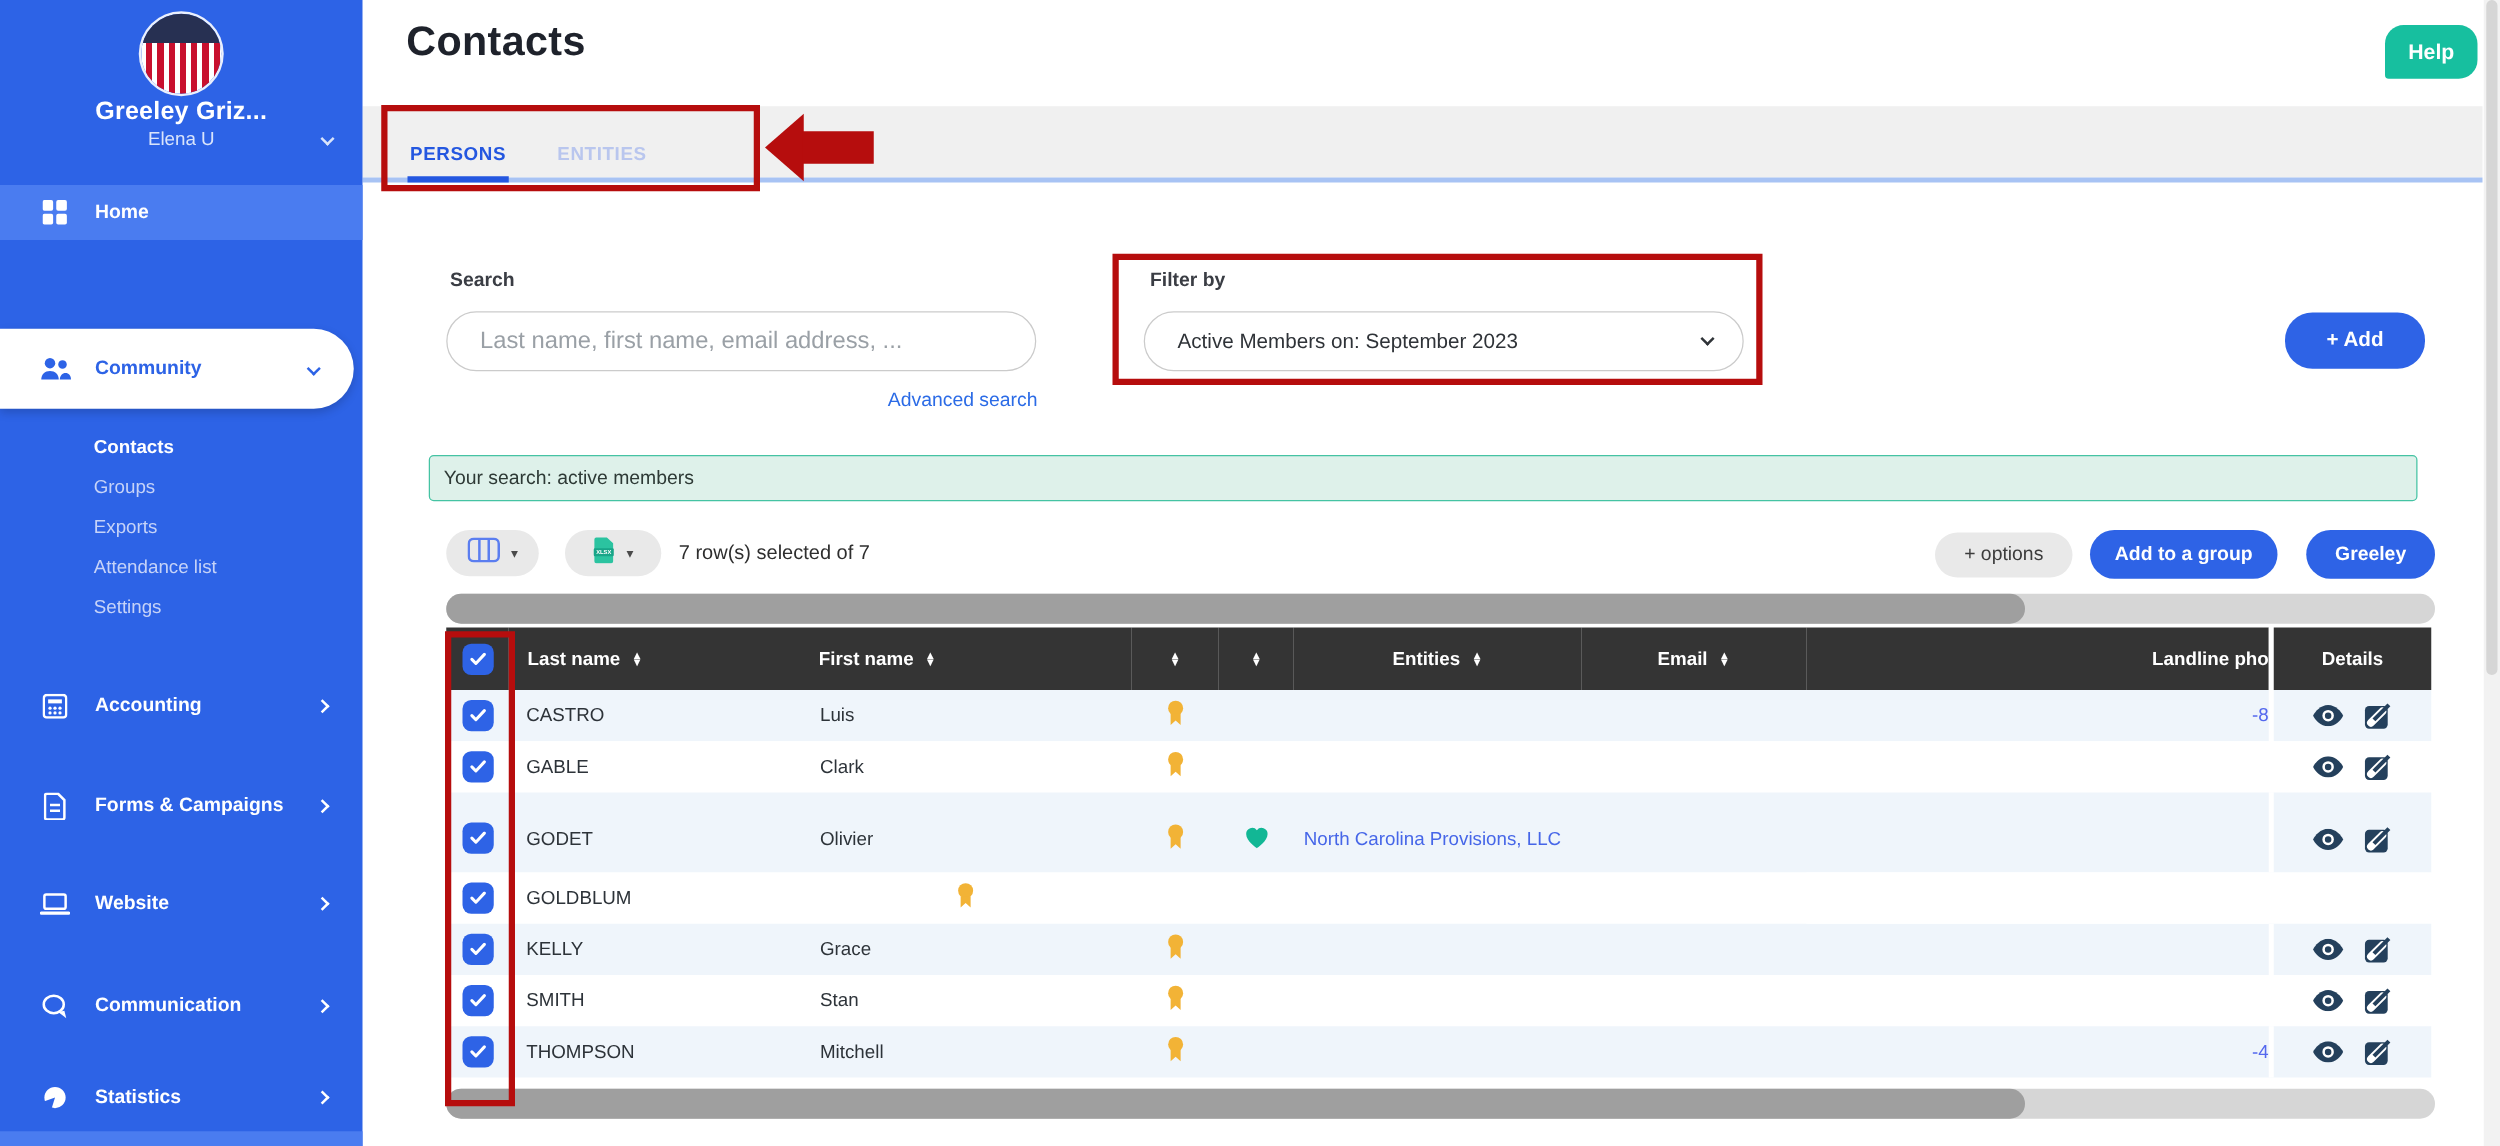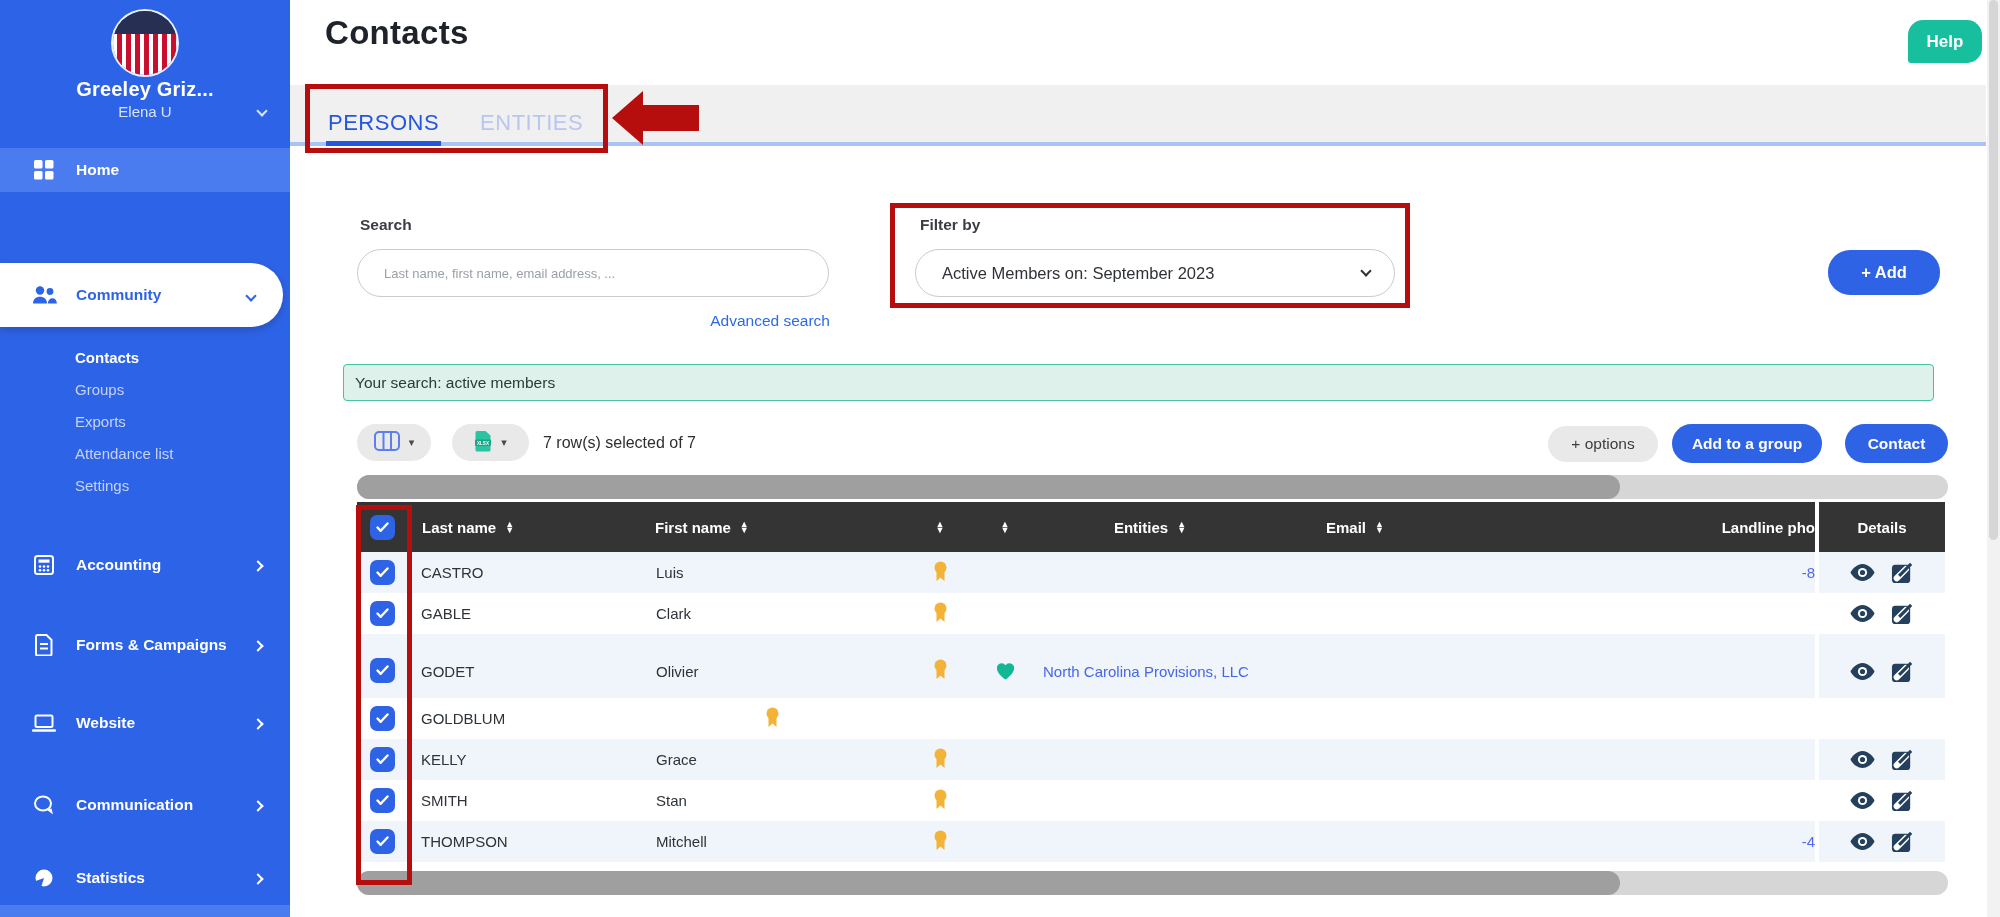--- a/index.html
+++ b/index.html
@@ -39,31 +39,31 @@
   .side-bottom-band { position:absolute; left:0; top:905px; width:290px; height:12px; background:#4a7cf0; }
 
   
   .page-title { position:absolute; left:325px; top:14px; font-size:33px; font-weight:700; color:#1e222b; letter-spacing:.3px; }
   .help-btn { position:absolute; left:1908px; top:20px; width:74px; height:43px; background:#17bf9f;
               border:none; border-radius:15px 15px 15px 3px; color:#fff; font-weight:700; font-size:17px;
               font-family:inherit; cursor:pointer; }
   .tabband { position:absolute; left:290px; top:85px; width:1696px; height:57px; background:#f0f0f0; z-index:1; }
   .tabline { position:absolute; left:290px; top:142px; width:1696px; height:4px; background:#a8c3f4; z-index:1; }
   .tabs { position:absolute; left:326px; top:85px; height:61px; display:flex; gap:37px; z-index:2; }
-  .tab { display:flex; align-items:center; padding:0 2px; font-size:22px; font-weight:400;
+  .tab { display:flex; align-items:center; padding:0 2px; font-size:15px; font-weight:700;
          letter-spacing:.5px; border-bottom:5px solid transparent; cursor:pointer;margin-top:20px; }
   .tab.active { color:#2457e0; border-color:#2457e0; }
   .tab.inactive { color:#b9c6ee; }
 
   
   .field-label { position:absolute; font-size:15.5px; font-weight:700; color:#3a3d44; }
   .lbl-search { left:360px; top:216px; }
   .lbl-filter { left:920px; top:216px; }
   .search-input { position:absolute; left:357px; top:249px; width:472px; height:48px; border:1.5px solid #cbcbcb;
-                  border-radius:24px; padding:0 26px; font-size:13px; font-family:inherit; color:#333; outline:none; }
+                  border-radius:24px; padding:0 26px; font-size:19px; font-family:inherit; color:#333; outline:none; }
   .search-input::placeholder { color:#9aa0a6; }
   .adv-link { position:absolute; left:640px; top:312px; width:190px; text-align:right; color:#2b6be6;
               font-size:15.5px; cursor:pointer; }
   .filter-select { position:absolute; left:915px; top:249px; width:480px; height:48px; border:1.5px solid #cbcbcb;
                    border-radius:24px; background:#fff; display:flex; align-items:center; padding:0 26px;
                    font-size:16.5px; color:#2f3338; cursor:pointer; }
   .filter-select .chev { position:absolute; right:24px; top:17px; color:#2f3338; }
   .btn { border:none; font-family:inherit; cursor:pointer; }
   .btn-blue { background:#2e63e6; color:#fff; font-weight:700; border-radius:22px; }
   .add-btn { position:absolute; left:1828px; top:250px; width:112px; height:45px; font-size:16.5px; }
@@ -282,21 +282,21 @@
           <rect x="1" y="9.5" width="16" height="6.5" rx="1" fill="#18a588"></rect>
           <text x="9" y="14.6" font-size="4.6" fill="#fff" text-anchor="middle" font-family="sans-serif" font-weight="bold">XLSX</text>
         </svg>
     </span>
     <span class="caret">▾</span>
   </div>
   <div class="sel-text">7 row(s) selected of 7</div>
 
   <button class="btn options-btn">+ options</button>
   <button class="btn btn-blue group-btn">Add to a group</button>
-  <button class="btn btn-blue contact-btn">Contact</button>
+  <button class="btn btn-blue contact-btn">Greeley</button>
 
   <div class="hsb-track hsb-top-track"></div>
   <div class="hsb-thumb hsb-top-thumb"></div>
   <div class="hsb-track hsb-bot-track"></div>
   <div class="hsb-thumb hsb-bot-thumb"></div>
   <div class="vsb-track"></div>
   <div class="vsb-thumb"></div>
 
   <div class="thead">
     <div class="hcell hc-center">

